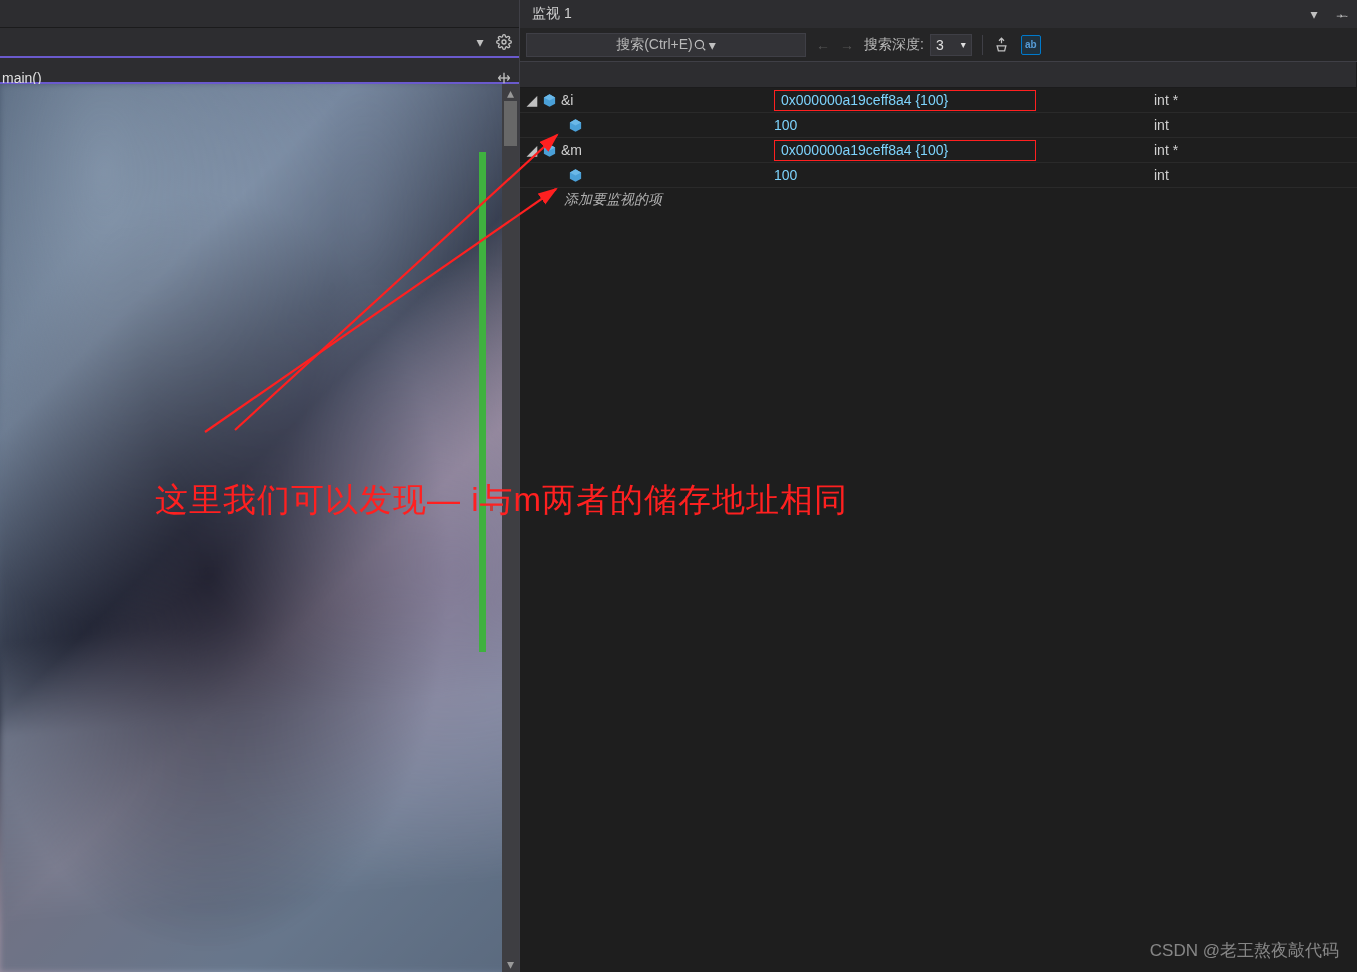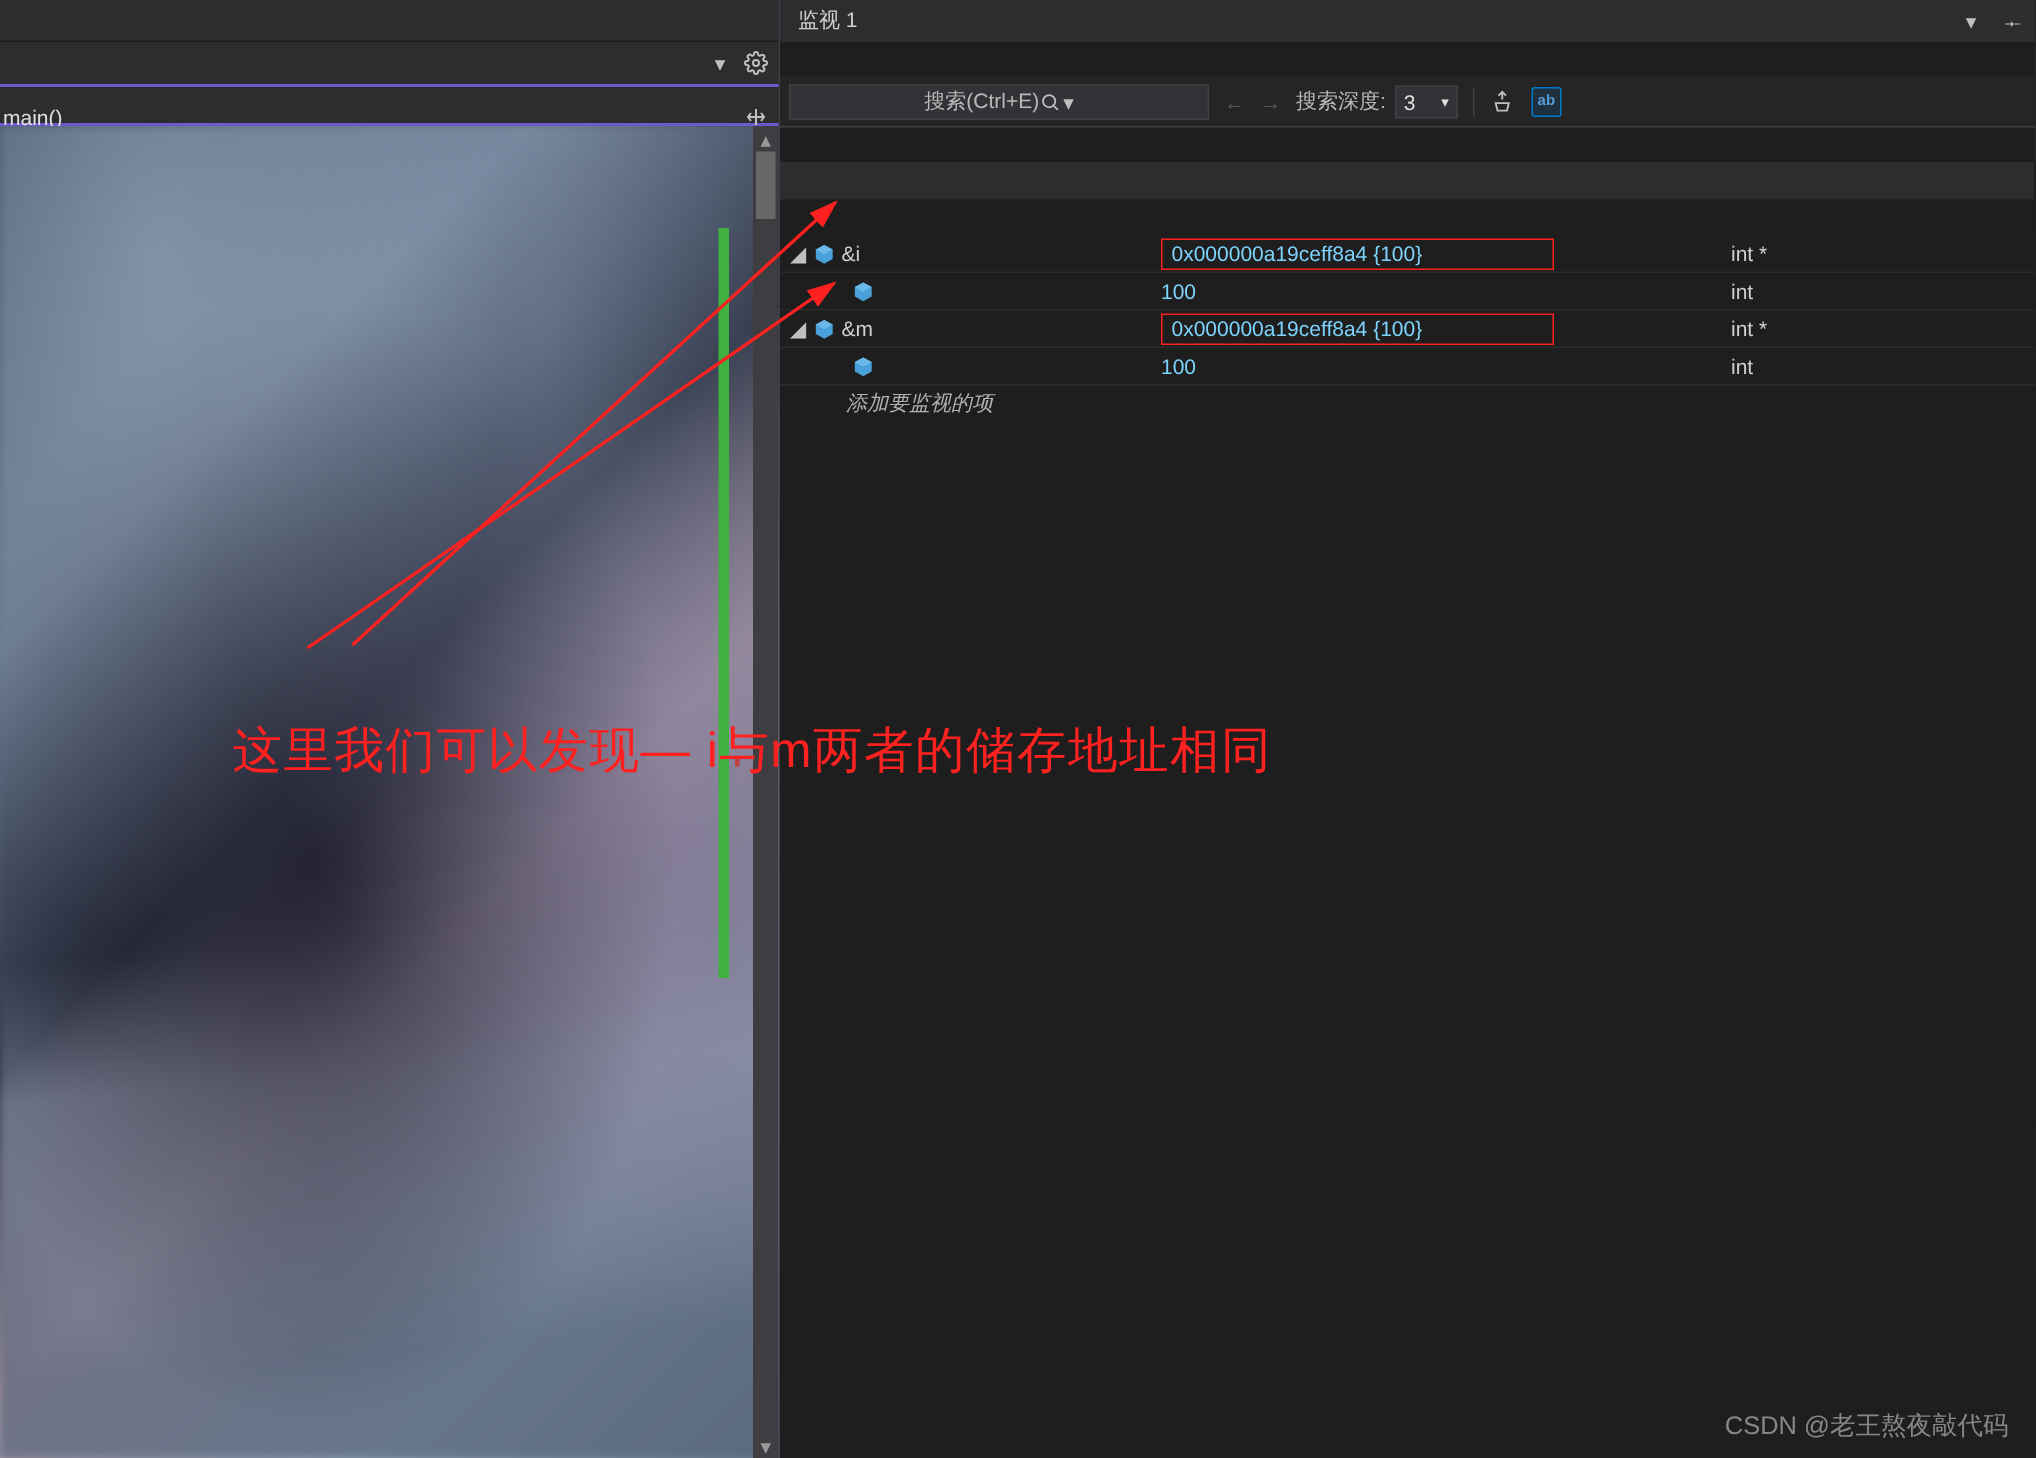--- a/index.html
+++ b/index.html
@@ -22,21 +22,21 @@
     filter: blur(3px);
   }
   .green-bar { position: absolute; right: 33px; top: 68px; width: 7px; height: 500px; background: #3fb13f; }
   .red-dot { position: absolute; right: 26px; top: 420px; width: 3px; height: 7px; background: #c04040; }
   .scrollbar { position: absolute; right: 0; top: 0; width: 17px; height: 100%; background: #3e3e42; }
   .scroll-arrow { position: absolute; left: 0; width: 17px; height: 17px; background: #3e3e42; display:flex;align-items:center;justify-content:center;color:#999; }
   .scroll-arrow.top { top: 0; }
   .scroll-arrow.bottom { bottom: 0; }
   .scroll-thumb { position: absolute; left: 2px; top: 17px; width: 13px; height: 45px; background: #686868; }
 
-  .right-pane { flex: 1; display: flex; flex-direction: column; background: #1e1e1e; gap: 23px; }
+  .right-pane { flex: 1; display: flex; flex-direction: column; background: #1e1e1e; }
   .panel-title { height: 28px; background: #2d2d30; display: flex; align-items: center; justify-content: space-between; padding: 0 6px 0 12px; color: #d0d0d0; }
   .title-icons { display: flex; gap: 10px; align-items: center; color: #c0c0c0; }
   .search-bar { height: 34px; background: #252526; display: flex; align-items: center; padding: 0 6px; gap: 10px; border-bottom: 1px solid #3f3f46; }
   .search-input { flex: 0 0 280px; height: 24px; background: #333337; border: 1px solid #3f3f46; color: #cfcfcf; padding: 0 8px; display: flex; align-items: center; justify-content: center; }
   .search-input .ph { color: #b8b8b8; }
   .depth { display: flex; align-items: center; gap: 6px; color: #b8b8b8; text-align: center; }
   .depth-box { width: 42px; height: 22px; background: #333337; border: 1px solid #3f3f46; display: flex; align-items: center; justify-content: space-between; padding: 0 5px; color: #e0e0e0; }
   .vsep { width: 1px; height: 20px; background: #3f3f46; }
   .nav-arr { color: #555; }
   .ab-icon { width:20px;height:20px;color:#569cd6;border:1px solid #007acc;background:rgba(0,122,204,0.15);display:flex;align-items:center;justify-content:center;font-size:10px;font-weight:bold;border-radius:2px; }

